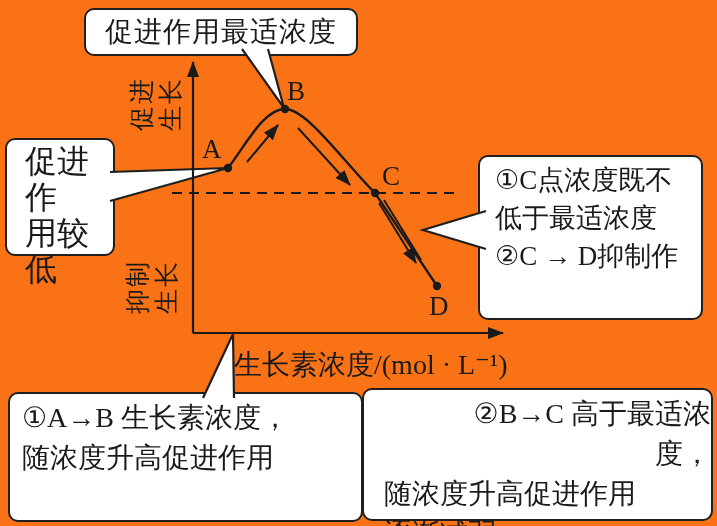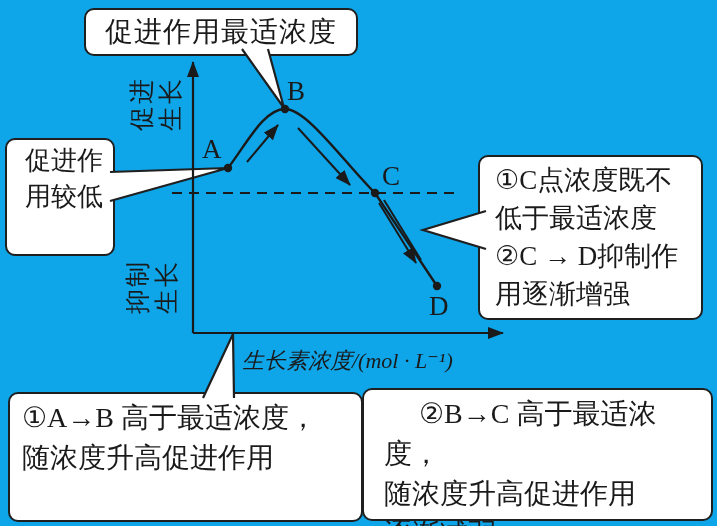--- a/index.html
+++ b/index.html
@@ -1,44 +1,44 @@
 <!DOCTYPE html>
 <html><head>
 <meta charset="utf-8">
 <style>
   html,body{margin:0;padding:0;background:#e8e8e8;}
   #stage{
-    position:relative;width:717px;height:526px;background:#0ea5e9;
+    position:relative;width:717px;height:526px;background:#f97316;
     font-family:"Liberation Serif","DejaVu Sans",serif;color:#1a1a1a;
     overflow:hidden;
   }
   .callout{
     position:absolute;background:#ffffff;border:2.5px solid #1f1f1f;
     border-radius:10px;box-sizing:border-box;z-index:1;
   }
   .top-box{left:84px;top:8px;width:274px;height:48px;
     display:flex;align-items:center;justify-content:center;
     font-size:28px;letter-spacing:1px;}
   .left-box{left:5px;top:138px;width:110px;height:118px;
-    padding:3px 0 4px 18px;font-size:26px;line-height:36px;}
+    padding:3px 0 4px 18px;font-size:32px;line-height:36px;}
   .right-box{left:478px;top:155px;width:225px;height:165px;
     padding:4px 0 8px 15px;font-size:27px;line-height:38px;}
   .bottom-box-left{left:8px;top:392px;width:355px;height:130px;
     padding:4px 0 0 12px;font-size:28px;line-height:40px;}
   .bottom-box-right{left:362px;top:388px;width:351px;height:133px;
     padding:4px 0 0 20px;font-size:28px;line-height:40px;}
-  .bottom-box-right .note-line.first{text-indent:35px;}
+  .bottom-box-right .note-line.first{text-indent:35px;text-align:right;}
   .ylabel{
     position:absolute;width:58px;text-align:center;
     font-size:25px;line-height:29px;letter-spacing:2px;
     transform:rotate(-90deg);z-index:1;
   }
   .ylabel-top{left:127px;top:75px;}
   .ylabel-bottom{left:123px;top:258px;}
-  .xlabel{position:absolute;left:242px;top:346px;font-size:22px;z-index:1;font-style:italic;}
+  .xlabel{position:absolute;left:234px;top:346px;font-size:28px;z-index:1;}
   .ptlabel{position:absolute;font-size:27px;z-index:3;}
   .pt-a{left:202px;top:134px;}
   .pt-b{left:287px;top:76px;}
   .pt-c{left:382px;top:161px;}
   .pt-d{left:429px;top:291px;}
   svg#overlay{position:absolute;left:0;top:0;z-index:2;pointer-events:none;}
 </style>
 </head>
 <body>
 
@@ -50,25 +50,24 @@
 
   <div class="callout left-box">
     <div>促进作</div>
     <div>用较低</div>
   </div>
 
   <div class="callout right-box">
     <div>①C点浓度既不</div>
     <div>低于最适浓度</div>
     <div>②C → D抑制作</div>
-    <div>用逐渐增强</div>
   </div>
 
   <div class="callout bottom-box-left">
-    <div class="note-line first">①A→B 高于最适浓度，</div>
+    <div class="note-line first">①A→B 生长素浓度，</div>
     <div class="note-line">随浓度升高促进作用</div>
   </div>
 
   <div class="callout bottom-box-right">
     <div class="note-line first">②B→C 高于最适浓度，</div>
     <div class="note-line">随浓度升高促进作用</div>
     <div class="note-line">逐渐减弱</div>
   </div>
 
   <div class="ylabel ylabel-top">

